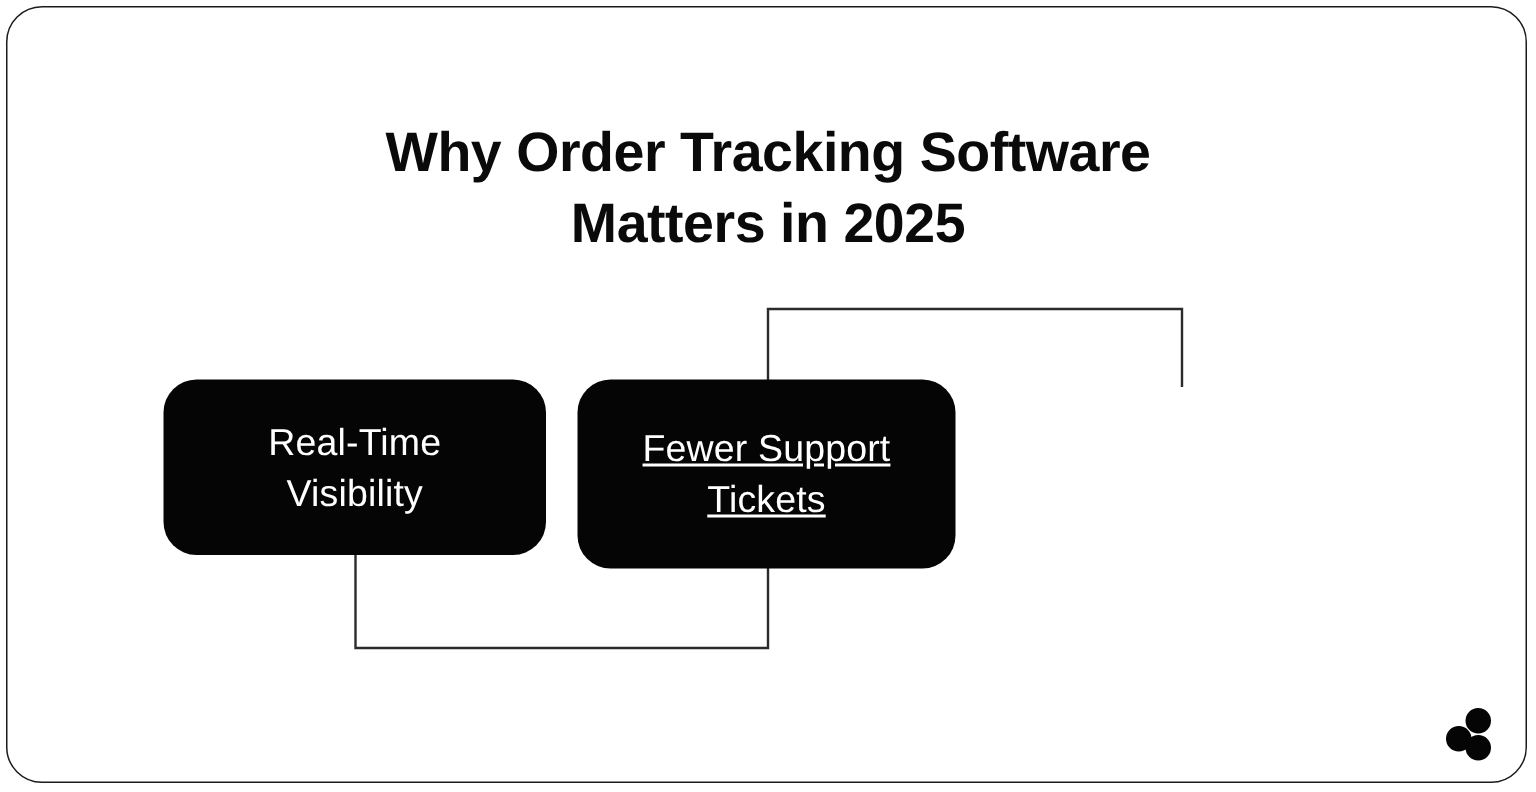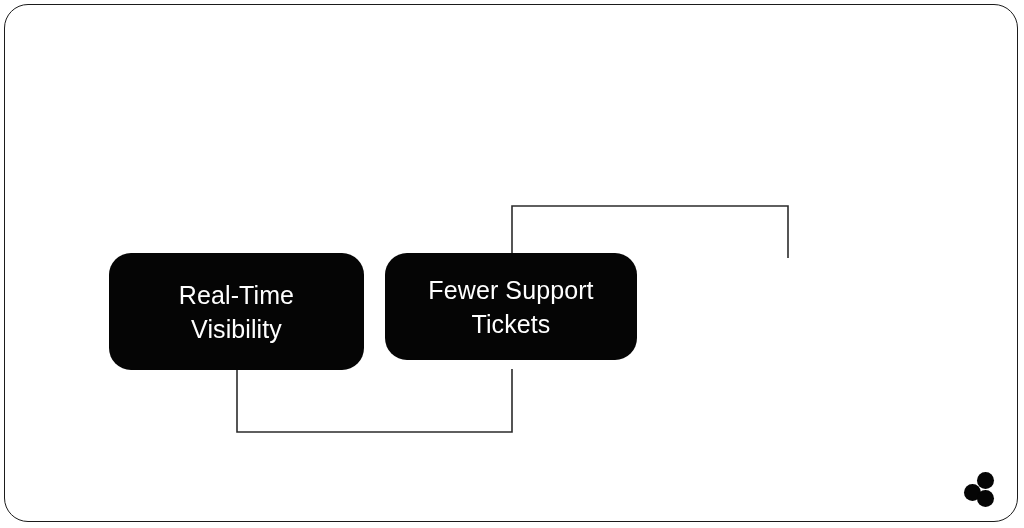--- a/index.html
+++ b/index.html
@@ -69,21 +69,21 @@
     font-size: 25px;
     font-weight: 300;
     line-height: 34px;
     letter-spacing: 0.1px;
     white-space: pre-line;
   }
   .node-label { display: block; }
 
   
   #node-0 { left: 104px;  top: 248px; width: 255px; height: 117px; }
-  #node-1 { left: 380px;  top: 248px; width: 252px; height: 107px; }
+  #node-1 { left: 380px;  top: 248px; width: 252px; height: 126px; text-decoration: underline; }
   #node-2 { left: 655px;  top: 252px; width: 254px; height: 150px; }
 
   
   .logo {
     position: absolute;
     left: 956px;
     top: 465px;
     width: 42px;
     height: 40px;
   }
@@ -96,20 +96,22 @@
   }
   .logo .dot-top    { left: 16px; top: 2px; }
   .logo .dot-left   { left: 3px;  top: 14px; }
   .logo .dot-bottom { left: 16px; top: 20px; }
 </style>
 </head>
 <body>
 
 <div class="slide">
 
+  <div class="title">Why Order Tracking Software
+Matters in 2025</div>
 
   <svg class="connectors" viewBox="0 0 1014 518" width="1014" height="518" aria-hidden="true">
 
     <path d="M 507 249 L 507 201 L 783 201 L 783 253" fill="none" stroke="#2b2b2b" stroke-width="1.6"></path>
 
     <path d="M 232 364 L 232 427 L 507 427 L 507 364" fill="none" stroke="#2b2b2b" stroke-width="1.6"></path>
   </svg>
 
   <div class="node" id="node-0">
     <span class="node-label">Real-Time

